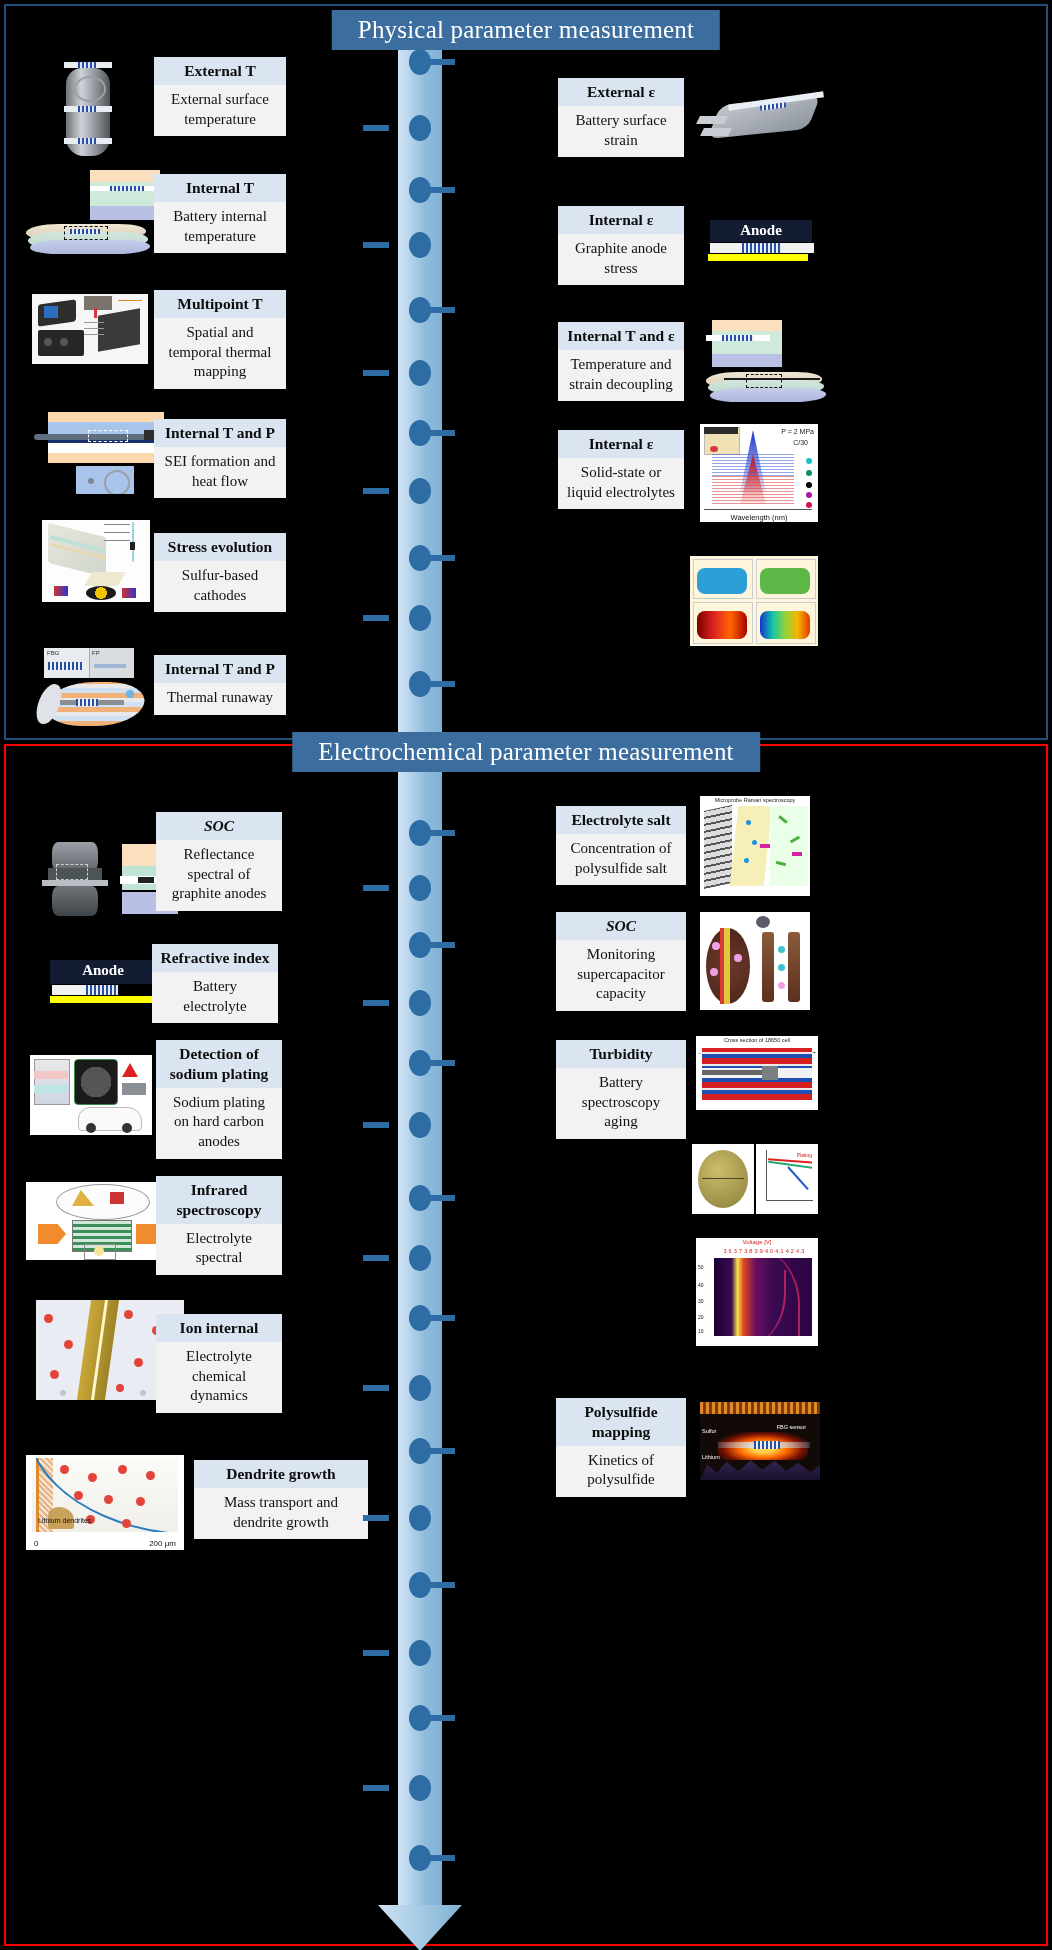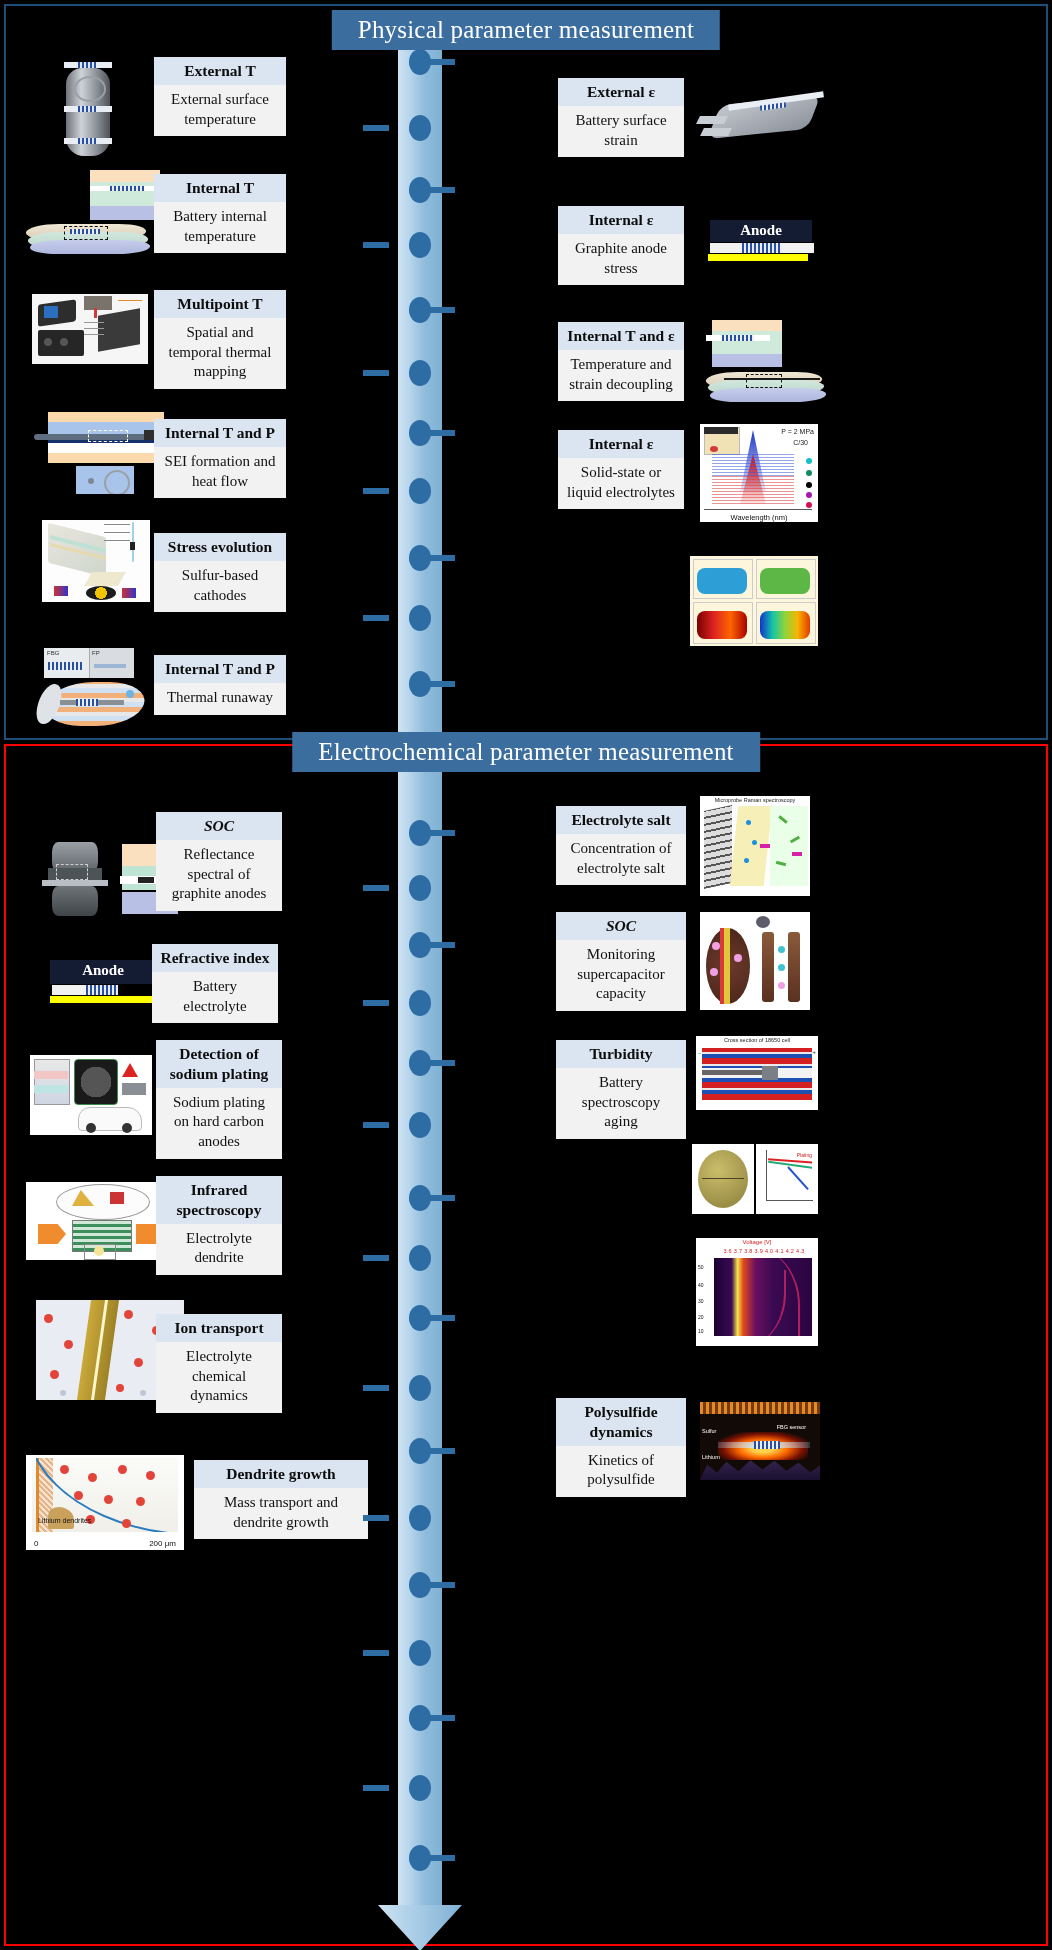--- a/index.html
+++ b/index.html
@@ -453,41 +453,41 @@
       <div style="position:absolute;left:84px;top:10px;width:14px;height:12px;background:#c33;"></div>
       <div style="position:absolute;left:12px;top:42px;width:28px;height:20px;background:#f08c2e;clip-path:polygon(0 0,70% 0,100% 50%,70% 100%,0 100%);"></div>
       <div style="position:absolute;left:46px;top:38px;width:58px;height:30px;background:repeating-linear-gradient(0deg,#3c8f5a 0 3px,#cfe8d8 3px 6px);border:1px solid #777;"></div>
       <div style="position:absolute;left:110px;top:42px;width:28px;height:20px;background:#f08c2e;clip-path:polygon(0 0,70% 0,100% 50%,70% 100%,0 100%);"></div>
       <div style="position:absolute;left:58px;top:62px;width:30px;height:14px;border:1px solid #888;"></div>
       <div style="position:absolute;left:68px;top:64px;width:10px;height:10px;background:#f5e49a;border-radius:50%;"></div>
     </div>
   </div>
   <div class="card" style="left:156px;top:1176px;width:126px;">
     <div class="hd">Infrared spectroscopy</div>
-    <div class="bd">Electrolyte dendrite</div>
+    <div class="bd">Electrolyte spectral</div>
   </div>
 
   <div class="thumb" style="left:36px;top:1300px;width:148px;height:100px;">
     <div class="inner" style="background:#e9ecf3;">
       <div style="position:absolute;left:48px;top:-4px;width:28px;height:108px;background:linear-gradient(90deg,#caa83a,#9d8226);transform:skewX(-8deg);"></div>
       <div style="position:absolute;left:62px;top:-4px;width:3px;height:108px;background:#fff6c9;transform:skewX(-8deg);"></div>
       <div style="position:absolute;left:8px;top:14px;width:9px;height:9px;background:#e2443a;border-radius:50%;"></div>
       <div style="position:absolute;left:28px;top:40px;width:9px;height:9px;background:#e2443a;border-radius:50%;"></div>
       <div style="position:absolute;left:14px;top:70px;width:9px;height:9px;background:#e2443a;border-radius:50%;"></div>
       <div style="position:absolute;left:88px;top:10px;width:9px;height:9px;background:#e2443a;border-radius:50%;"></div>
       <div style="position:absolute;left:116px;top:26px;width:9px;height:9px;background:#e2443a;border-radius:50%;"></div>
       <div style="position:absolute;left:98px;top:58px;width:9px;height:9px;background:#e2443a;border-radius:50%;"></div>
       <div style="position:absolute;left:126px;top:76px;width:9px;height:9px;background:#e2443a;border-radius:50%;"></div>
       <div style="position:absolute;left:80px;top:84px;width:8px;height:8px;background:#e2443a;border-radius:50%;"></div>
       <div style="position:absolute;left:104px;top:90px;width:6px;height:6px;background:#bfc6d6;border-radius:50%;"></div>
       <div style="position:absolute;left:24px;top:90px;width:6px;height:6px;background:#bfc6d6;border-radius:50%;"></div>
     </div>
   </div>
   <div class="card" style="left:156px;top:1314px;width:126px;">
-    <div class="hd">Ion transport</div>
+    <div class="hd">Ion internal</div>
     <div class="bd">Electrolyte chemical dynamics</div>
   </div>
 
   <div class="thumb" style="left:26px;top:1855px;width:0;height:0;"></div>
   <div class="thumb" style="left:26px;top:1857px;width:0;height:0;"></div>
   <div class="thumb" style="left:26px;top:1858px;width:0;height:0;"></div>
 
   <div class="thumb" style="left:26px;top:1856px;width:0;height:0;"></div>
 
   <div class="thumb" style="left:26px;top:1860px;width:0;height:0;"></div>
@@ -533,21 +533,21 @@
       <div style="position:absolute;right:8px;bottom:2px;font-size:8px;color:#111;font-family:'Liberation Sans',sans-serif;">200 μm</div>
     </div>
   </div>
   <div class="card" style="left:194px;top:1460px;width:174px;">
     <div class="hd">Dendrite growth</div>
     <div class="bd">Mass transport and dendrite growth</div>
   </div>
 
   <div class="card" style="left:556px;top:806px;width:130px;">
     <div class="hd">Electrolyte salt</div>
-    <div class="bd">Concentration of electrolyte salt</div>
+    <div class="bd">Concentration of polysulfide salt</div>
   </div>
   <div class="thumb" style="left:700px;top:796px;width:110px;height:100px;">
     <div class="inner" style="background:#fff;">
       <div style="position:absolute;left:0;top:1px;width:110px;text-align:center;font-size:5.5px;color:#222;font-family:'Liberation Sans',sans-serif;">Microprobe Raman spectroscopy</div>
       <div style="position:absolute;left:4px;top:12px;width:28px;height:78px;background:repeating-linear-gradient(0deg,#555 0 2px,#ddd 2px 7px);transform:skewY(-12deg);"></div>
       <div style="position:absolute;left:34px;top:10px;width:34px;height:80px;background:#f6f0b8;transform:skewX(-6deg);"></div>
       <div style="position:absolute;left:70px;top:10px;width:38px;height:80px;background:#eaffe8;"></div>
       <div style="position:absolute;left:46px;top:24px;width:5px;height:5px;background:#1f8fe0;border-radius:50%;"></div>
       <div style="position:absolute;left:52px;top:44px;width:5px;height:5px;background:#1f8fe0;border-radius:50%;"></div>
       <div style="position:absolute;left:44px;top:62px;width:5px;height:5px;background:#1f8fe0;border-radius:50%;"></div>
@@ -626,21 +626,21 @@
       </div>
       <div style="position:absolute;left:2px;top:26px;font-size:5px;color:#111;font-family:'Liberation Sans',sans-serif;">50</div>
       <div style="position:absolute;left:2px;top:44px;font-size:5px;color:#111;font-family:'Liberation Sans',sans-serif;">40</div>
       <div style="position:absolute;left:2px;top:60px;font-size:5px;color:#111;font-family:'Liberation Sans',sans-serif;">30</div>
       <div style="position:absolute;left:2px;top:76px;font-size:5px;color:#111;font-family:'Liberation Sans',sans-serif;">20</div>
       <div style="position:absolute;left:2px;top:90px;font-size:5px;color:#111;font-family:'Liberation Sans',sans-serif;">10</div>
     </div>
   </div>
 
   <div class="card" style="left:556px;top:1398px;width:130px;">
-    <div class="hd">Polysulfide dynamics</div>
+    <div class="hd">Polysulfide mapping</div>
     <div class="bd">Kinetics of polysulfide</div>
   </div>
   <div class="thumb" style="left:700px;top:1402px;width:120px;height:78px;">
     <div class="inner" style="background:#120a06;">
       <div style="position:absolute;left:0;top:0;width:120px;height:12px;background:repeating-linear-gradient(90deg,#e08a2a 0 3px,#7a3a10 3px 6px);"></div>
       <div style="position:absolute;left:0;bottom:0;width:120px;height:26px;background:linear-gradient(0deg,#1a1030,#3a2a55);clip-path:polygon(0 100%,6% 40%,14% 72%,22% 30%,32% 66%,42% 24%,52% 60%,62% 26%,72% 64%,82% 34%,92% 70%,100% 44%,100% 100%);"></div>
       <div style="position:absolute;left:18px;top:30px;width:90px;height:28px;background:radial-gradient(ellipse at 50% 60%,#ffd24a 0 16%,#ff6a00 38%,rgba(180,20,0,.65) 62%,rgba(0,0,0,0) 80%);"></div>
       <div style="position:absolute;left:18px;top:40px;width:92px;height:6px;background:linear-gradient(90deg,rgba(160,220,255,.2),#cfe6ff,rgba(160,220,255,.2));"></div>
       <div style="position:absolute;left:54px;top:39px;width:26px;height:8px;background:repeating-linear-gradient(90deg,#2b4fa0 0 2px,#e8eefc 2px 4px);"></div>
       <div style="position:absolute;left:2px;top:26px;font-size:5.5px;color:#fff;font-family:'Liberation Sans',sans-serif;">Sulfur</div>

